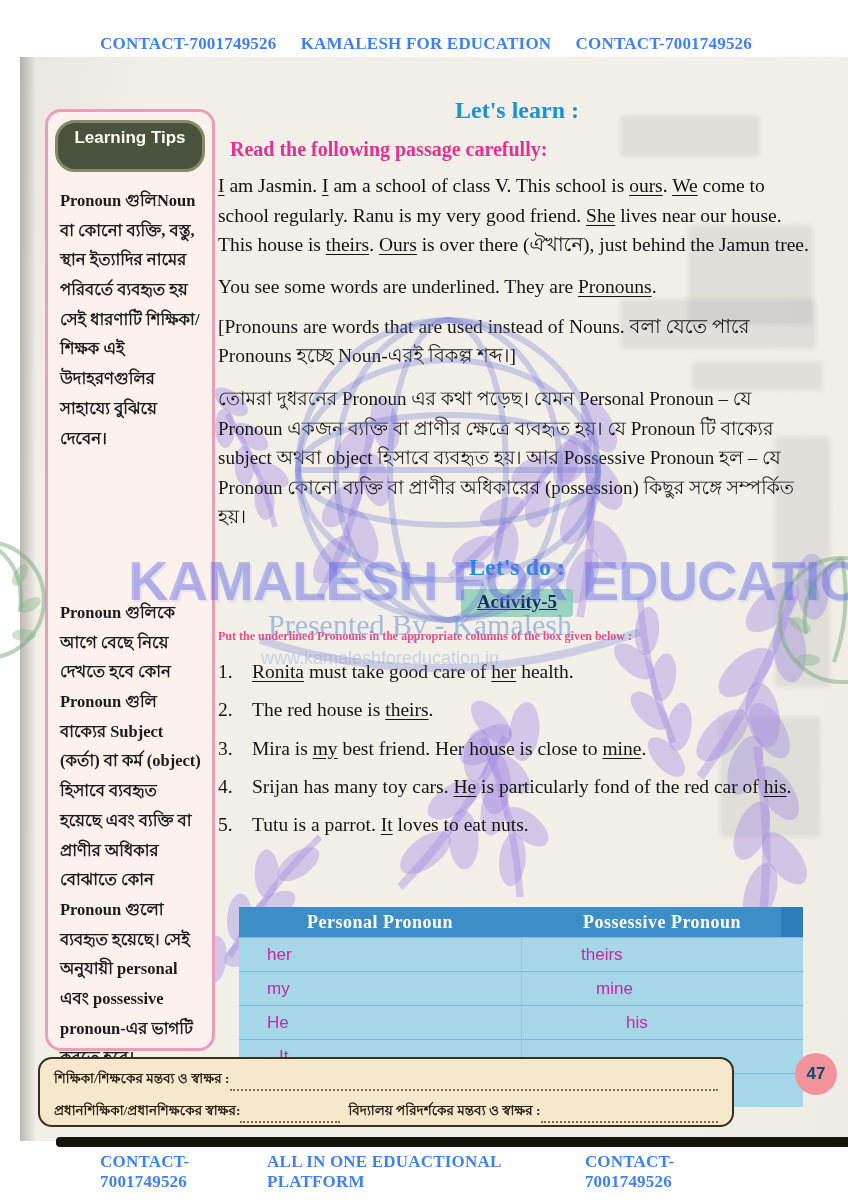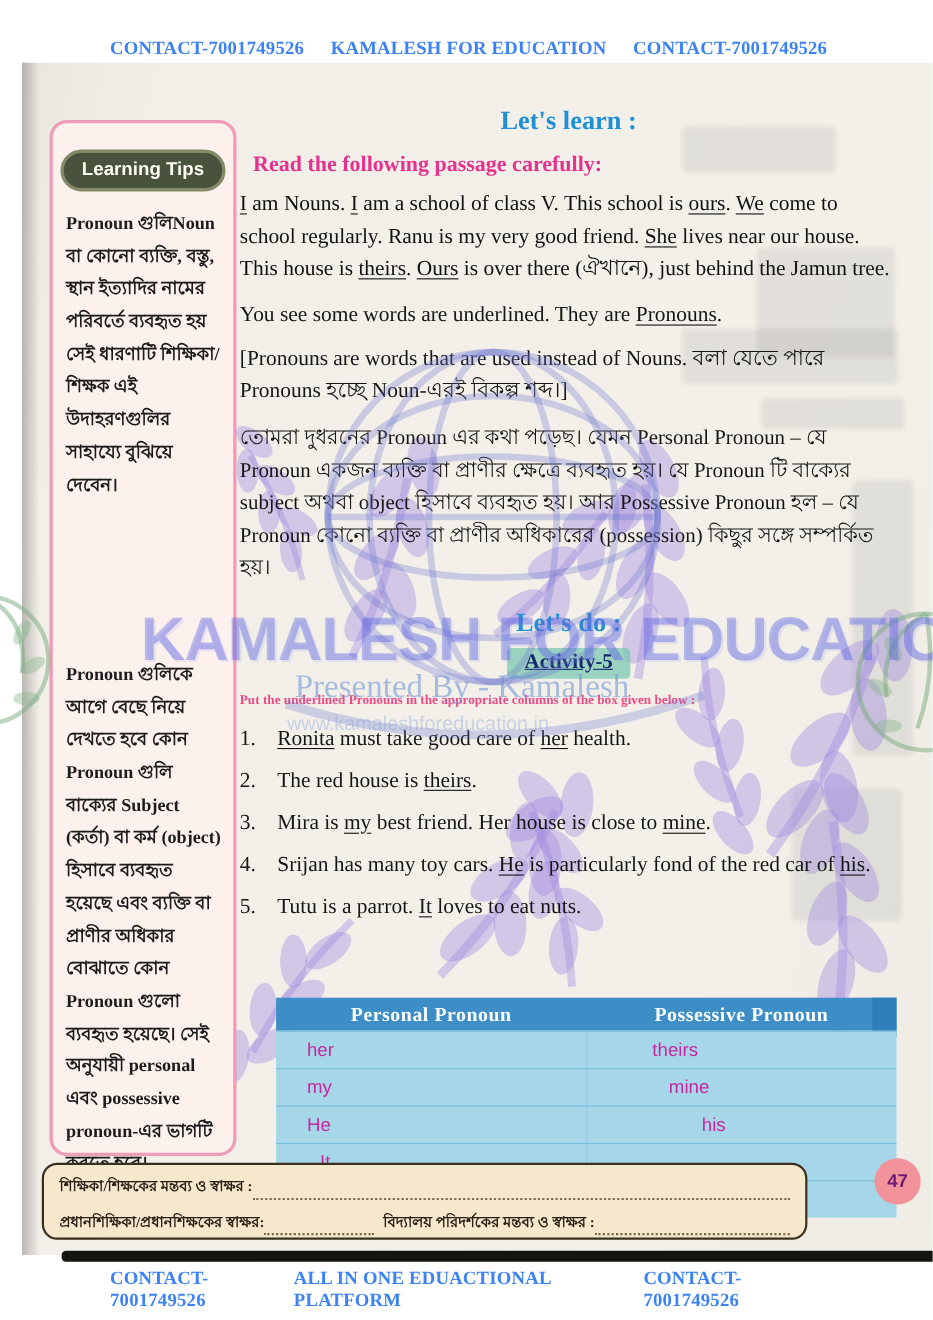--- a/index.html
+++ b/index.html
@@ -33,21 +33,21 @@
   }
   
   .bleed { position:absolute; background:rgba(110,110,115,0.12); filter:blur(2px); border-radius:4px; }
 
   
   .sidebar {
     position:absolute; left:25px; top:52px; width:170px; height:942px;
     background:#fdf1ee; border:3px solid #f09cb8; border-radius:16px; z-index:2;
   }
   .tips-pill {
-    margin:24px auto 0; width:150px; text-align:center; padding:5px 4px 7px;
+    margin:8px auto 0; width:150px; text-align:center; padding:5px 4px 21px;
     background:#49523c; border:3px solid #828a67; border-radius:20px;
     color:#fdfdf4; font-family:"Liberation Sans", sans-serif;
     font-weight:bold; font-size:17px;
   }
   .side-para {
     padding:14px 10px 0 12px; font-size:16.5px; line-height:1.8;
     font-weight:600; color:#1b1b1b; text-align:left;
   }
   .side-para2 { position:absolute; top:472px; left:0; }
 
@@ -67,21 +67,21 @@
     padding:2px 16px 4px; border-radius:4px;
     color:#16286b; font-weight:bold; font-size:19px; text-decoration:underline;
   }
   .instruction { margin-top:10px; color:#ed4b86; font-weight:bold; font-size:12px; line-height:1.55; }
   .qlist { margin-top:12px; }
   .qitem { display:flex; font-size:19.5px; line-height:1.5; margin-bottom:9px; }
   .qnum { width:34px; flex:0 0 34px; }
   .qtext { flex:1; }
 
   
-  .ptable { position:absolute; left:231px; top:850px; width:564px; z-index:2;
+  .ptable { position:absolute; left:219px; top:850px; width:564px; z-index:2;
             font-family:"Liberation Serif", serif; }
   .t-head { display:flex; background:#3d8ec6; color:#fdfeff; font-weight:bold;
             font-size:18px; height:30px; align-items:center; position:relative; }
   .t-head::after { content:""; position:absolute; right:0; top:0; width:22px; height:36px; background:#2e7fb9; }
   .t-head .cell { width:50%; text-align:center; letter-spacing:0.5px; }
   .t-body { background:#a5d7e9; }
   .t-row { display:flex; height:34px; align-items:center; border-top:1px solid #79bcd9; }
   .t-row:first-child { border-top:none; background:#bfe3ef; }
   .t-row .cell { width:50%; font-family:"Liberation Sans", sans-serif;
                  font-size:17px; color:#c9269e; }
@@ -100,21 +100,21 @@
   }
   .sig-line { display:flex; align-items:flex-end; margin-bottom:9px; }
   .sig-label { white-space:nowrap; }
   .dots { border-bottom:2px dotted #7a6a50; height:12px; }
   .dots.grow { flex:1; }
   .dots.short { width:100px; margin-right:8px; }
 
   .page-num {
     position:absolute; left:775px; top:996px; width:42px; height:42px; z-index:2;
     background:#f2939b; border-radius:50%; display:flex; align-items:center; justify-content:center;
-    font-family:"Liberation Sans", sans-serif; font-weight:bold; font-size:17px; color:#701a75;
+    font-family:"Liberation Sans", sans-serif; font-weight:bold; font-size:17px; color:#0c4a6e;
   }
 
   
   .wm-svg { position:absolute; left:0; top:0; width:848px; height:1200px; z-index:1; pointer-events:none; }
   .wm-svg-front { z-index:3; }
   .wm-title {
     position:absolute; left:128px; top:548px; z-index:3; pointer-events:none;
     font-family:"Liberation Sans", sans-serif; font-weight:bold; font-size:56px;
     letter-spacing:-1px; white-space:nowrap; color:rgba(88,98,225,0.40);
     text-shadow:2px 2px 0 rgba(150,150,240,0.18);
@@ -172,21 +172,21 @@
 
   <div class="sidebar">
     <div class="tips-pill">Learning Tips</div>
     <div class="side-para">Pronoun গুলিNoun বা কোনো ব্যক্তি, বস্তু, স্থান ইত্যাদির নামের পরিবর্তে ব্যবহৃত হয় সেই ধারণাটি শিক্ষিকা/শিক্ষক এই উদাহরণগুলির সাহায্যে বুঝিয়ে দেবেন।</div>
     <div class="side-para side-para2">Pronoun গুলিকে আগে বেছে নিয়ে দেখতে হবে কোন Pronoun গুলি বাক্যের Subject (কর্তা) বা কর্ম (object) হিসাবে ব্যবহৃত হয়েছে এবং ব্যক্তি বা প্রাণীর অধিকার বোঝাতে কোন Pronoun গুলো ব্যবহৃত হয়েছে। সেই অনুযায়ী personal এবং possessive pronoun-এর ভাগটি করতে হবে।</div>
   </div>
 
   <div class="main">
     <div class="h-blue">Let's learn :</div>
     <div class="h-pink" style="margin-top:14px;">Read the following passage carefully:</div>
-    <div class="passage"><u>I</u><span> am Nouns. </span><u>I</u><span> am a school of class V. This school is </span><u>ours</u><span>. </span><u>We</u><span> come to school regularly. Ranu is my very good friend. </span><u>She</u><span> lives near our house. This house is </span><u>theirs</u><span>. </span><u>Ours</u><span> is over there (ঐখানে), just behind the Jamun tree.</span></div>
+    <div class="passage"><u>I</u><span> am Jasmin. </span><u>I</u><span> am a school of class V. This school is </span><u>ours</u><span>. </span><u>We</u><span> come to school regularly. Ranu is my very good friend. </span><u>She</u><span> lives near our house. This house is </span><u>theirs</u><span>. </span><u>Ours</u><span> is over there (ঐখানে), just behind the Jamun tree.</span></div>
     <div class="note"><span>You see some words are underlined. They are </span><u>Pronouns</u><span>.</span></div>
     <div class="bracket">[Pronouns are words that are used instead of Nouns. বলা যেতে পারে Pronouns হচ্ছে Noun-এরই বিকল্প শব্দ।]</div>
     <div class="bengali-para">তোমরা দুধরনের Pronoun এর কথা পড়েছ। যেমন Personal Pronoun – যে Pronoun একজন ব্যক্তি বা প্রাণীর ক্ষেত্রে ব্যবহৃত হয়। যে Pronoun টি বাক্যের subject অথবা object হিসাবে ব্যবহৃত হয়। আর Possessive Pronoun হল – যে Pronoun কোনো ব্যক্তি বা প্রাণীর অধিকারের (possession) কিছুর সঙ্গে সম্পর্কিত হয়।</div>
     <div class="h-blue lets-do">Let's do :</div>
     <div class="activity-wrap">
       <span class="activity-chip">Activity-5</span>
     </div>
     <div class="instruction">Put the underlined Pronouns in the appropriate columns of the box given below :</div>
     <div class="qlist">
       <div class="qitem">

